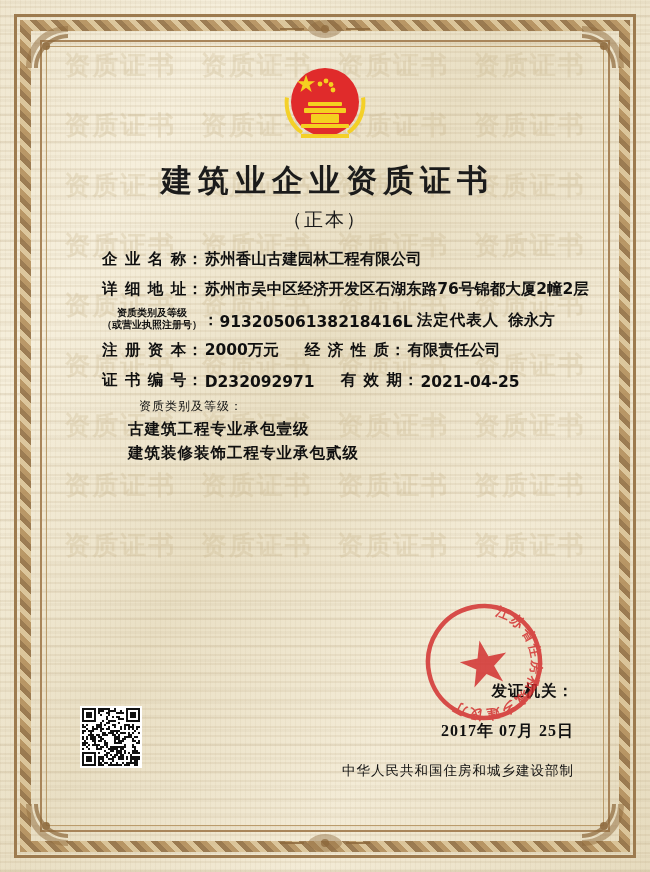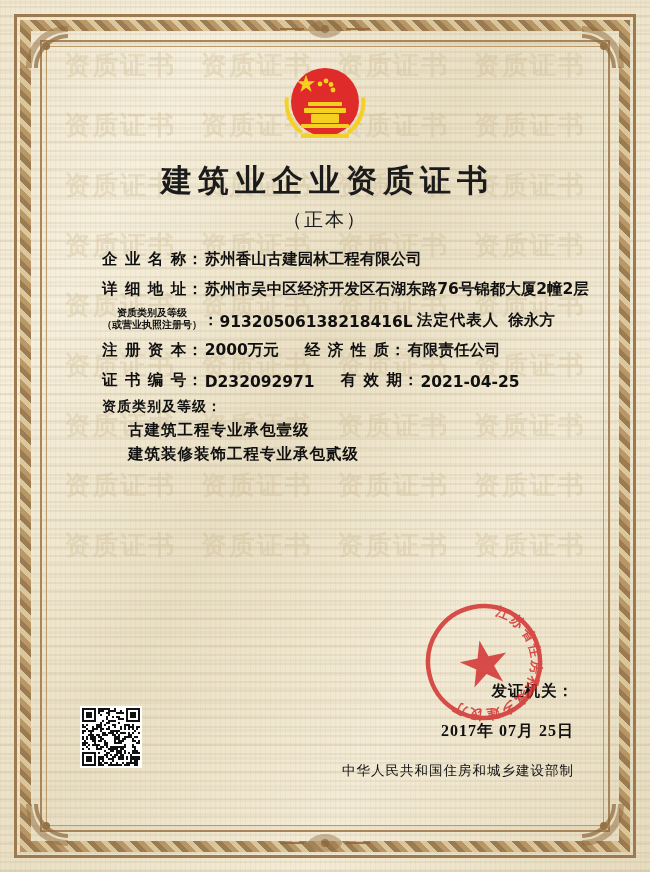--- a/index.html
+++ b/index.html
@@ -198,26 +198,27 @@
     font-size: 10px;
     font-weight: 700;
     letter-spacing: 0;
     text-align: center;
     white-space: nowrap;
     color: #101010;
     padding-bottom: 1px;
   }
 
   .qual-head {
-    font-size: 14px;
-    font-weight: 700;
+    font-size: 12px;
+    font-weight: 400;
     color: #101010;
     letter-spacing: 1px;
     margin-top: 6px;
     margin-bottom: 4px;
+    margin-left: 37px;
   }
   .qual-item {
     font-size: 15.5px;
     font-weight: 700;
     color: #101010;
     letter-spacing: 1px;
     margin-left: 26px;
     margin-bottom: 3px;
   }
 

